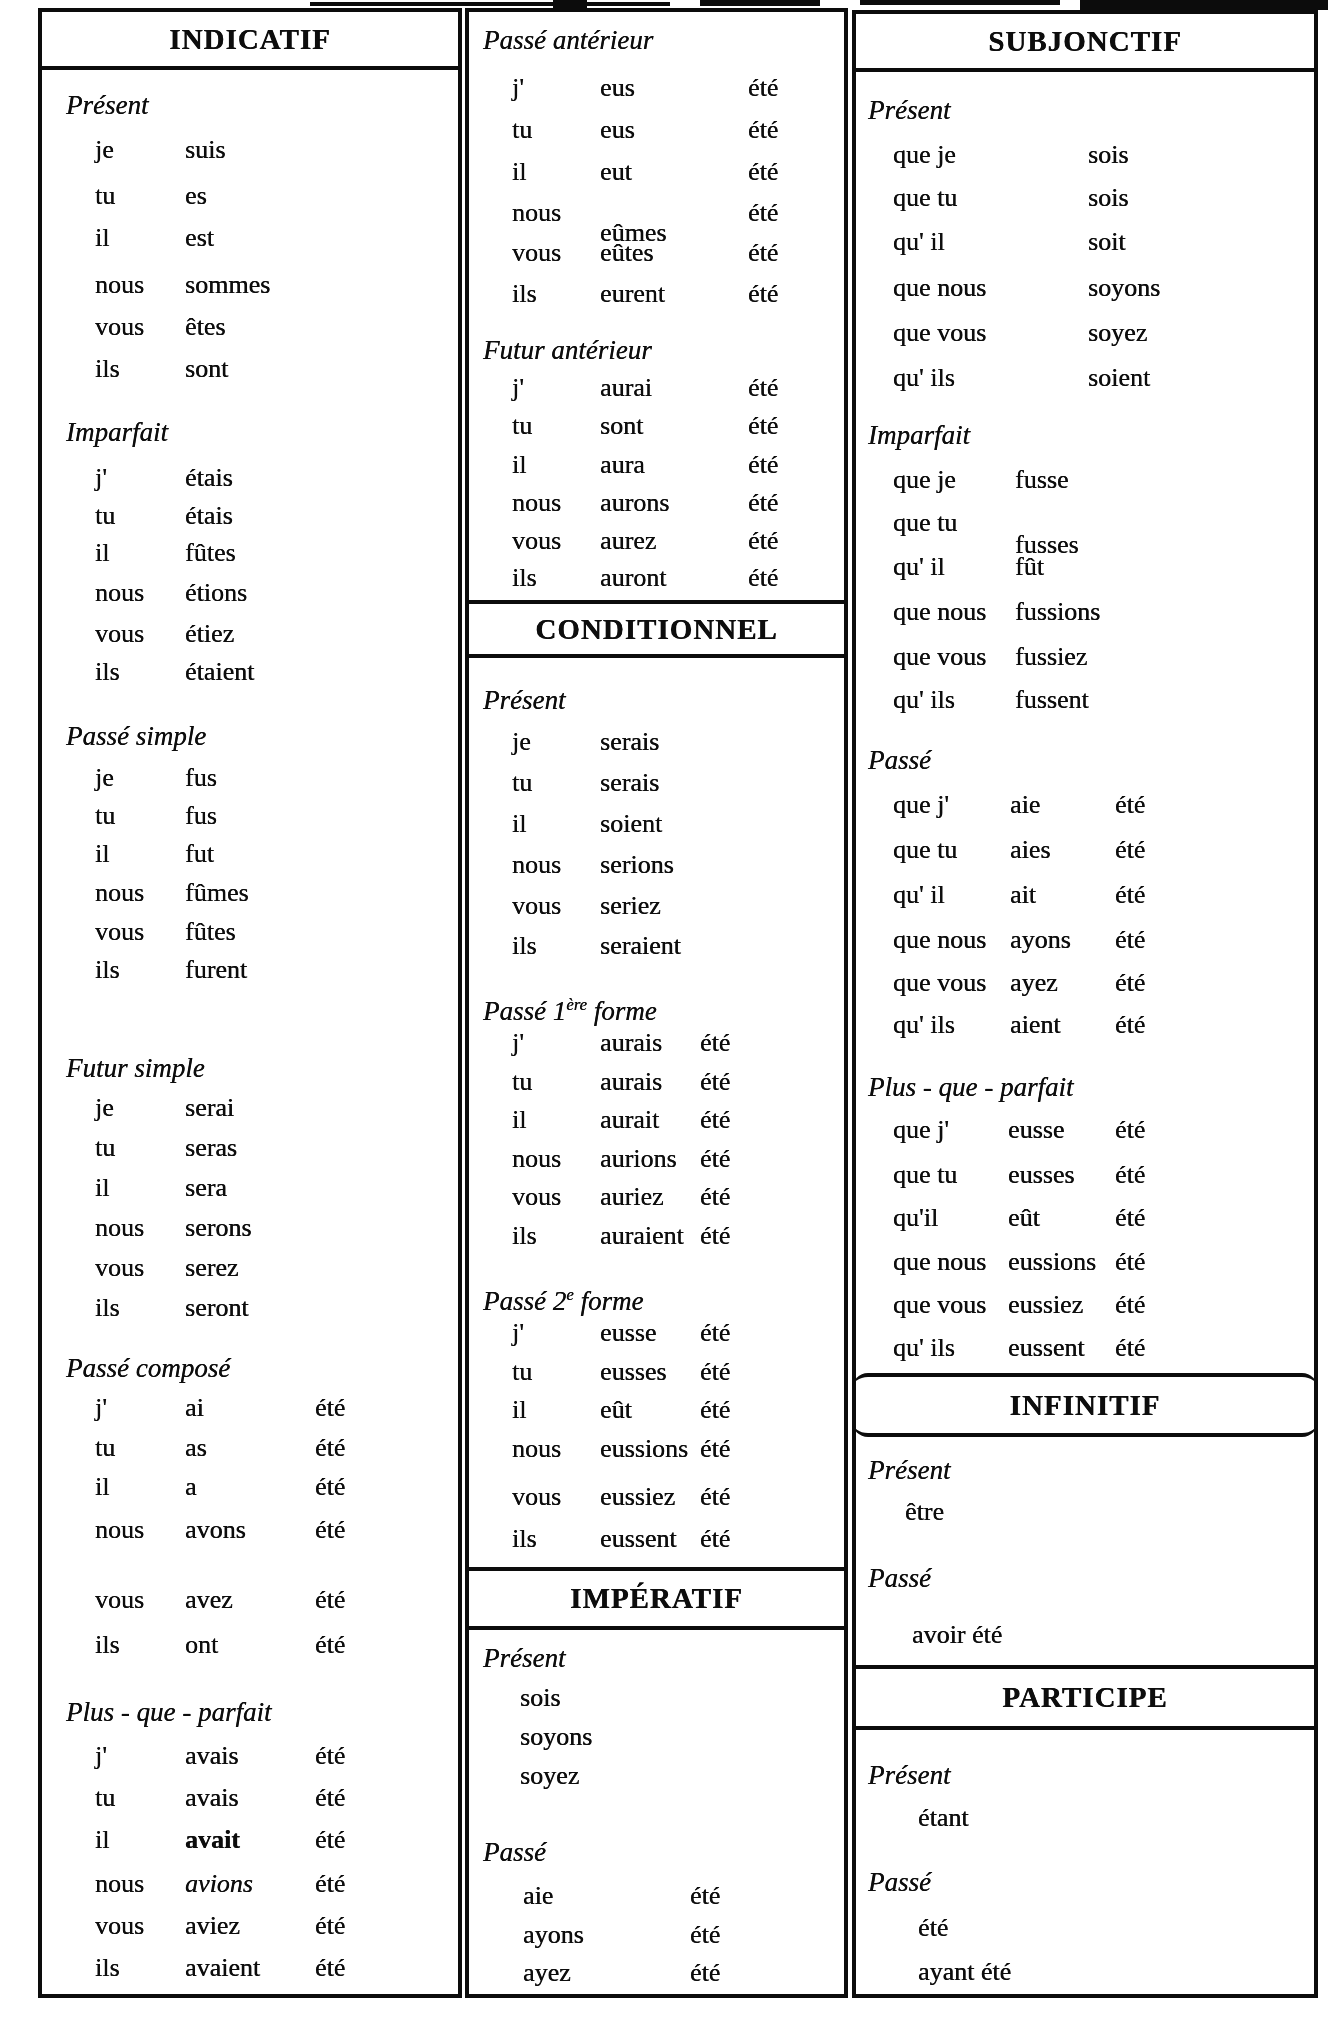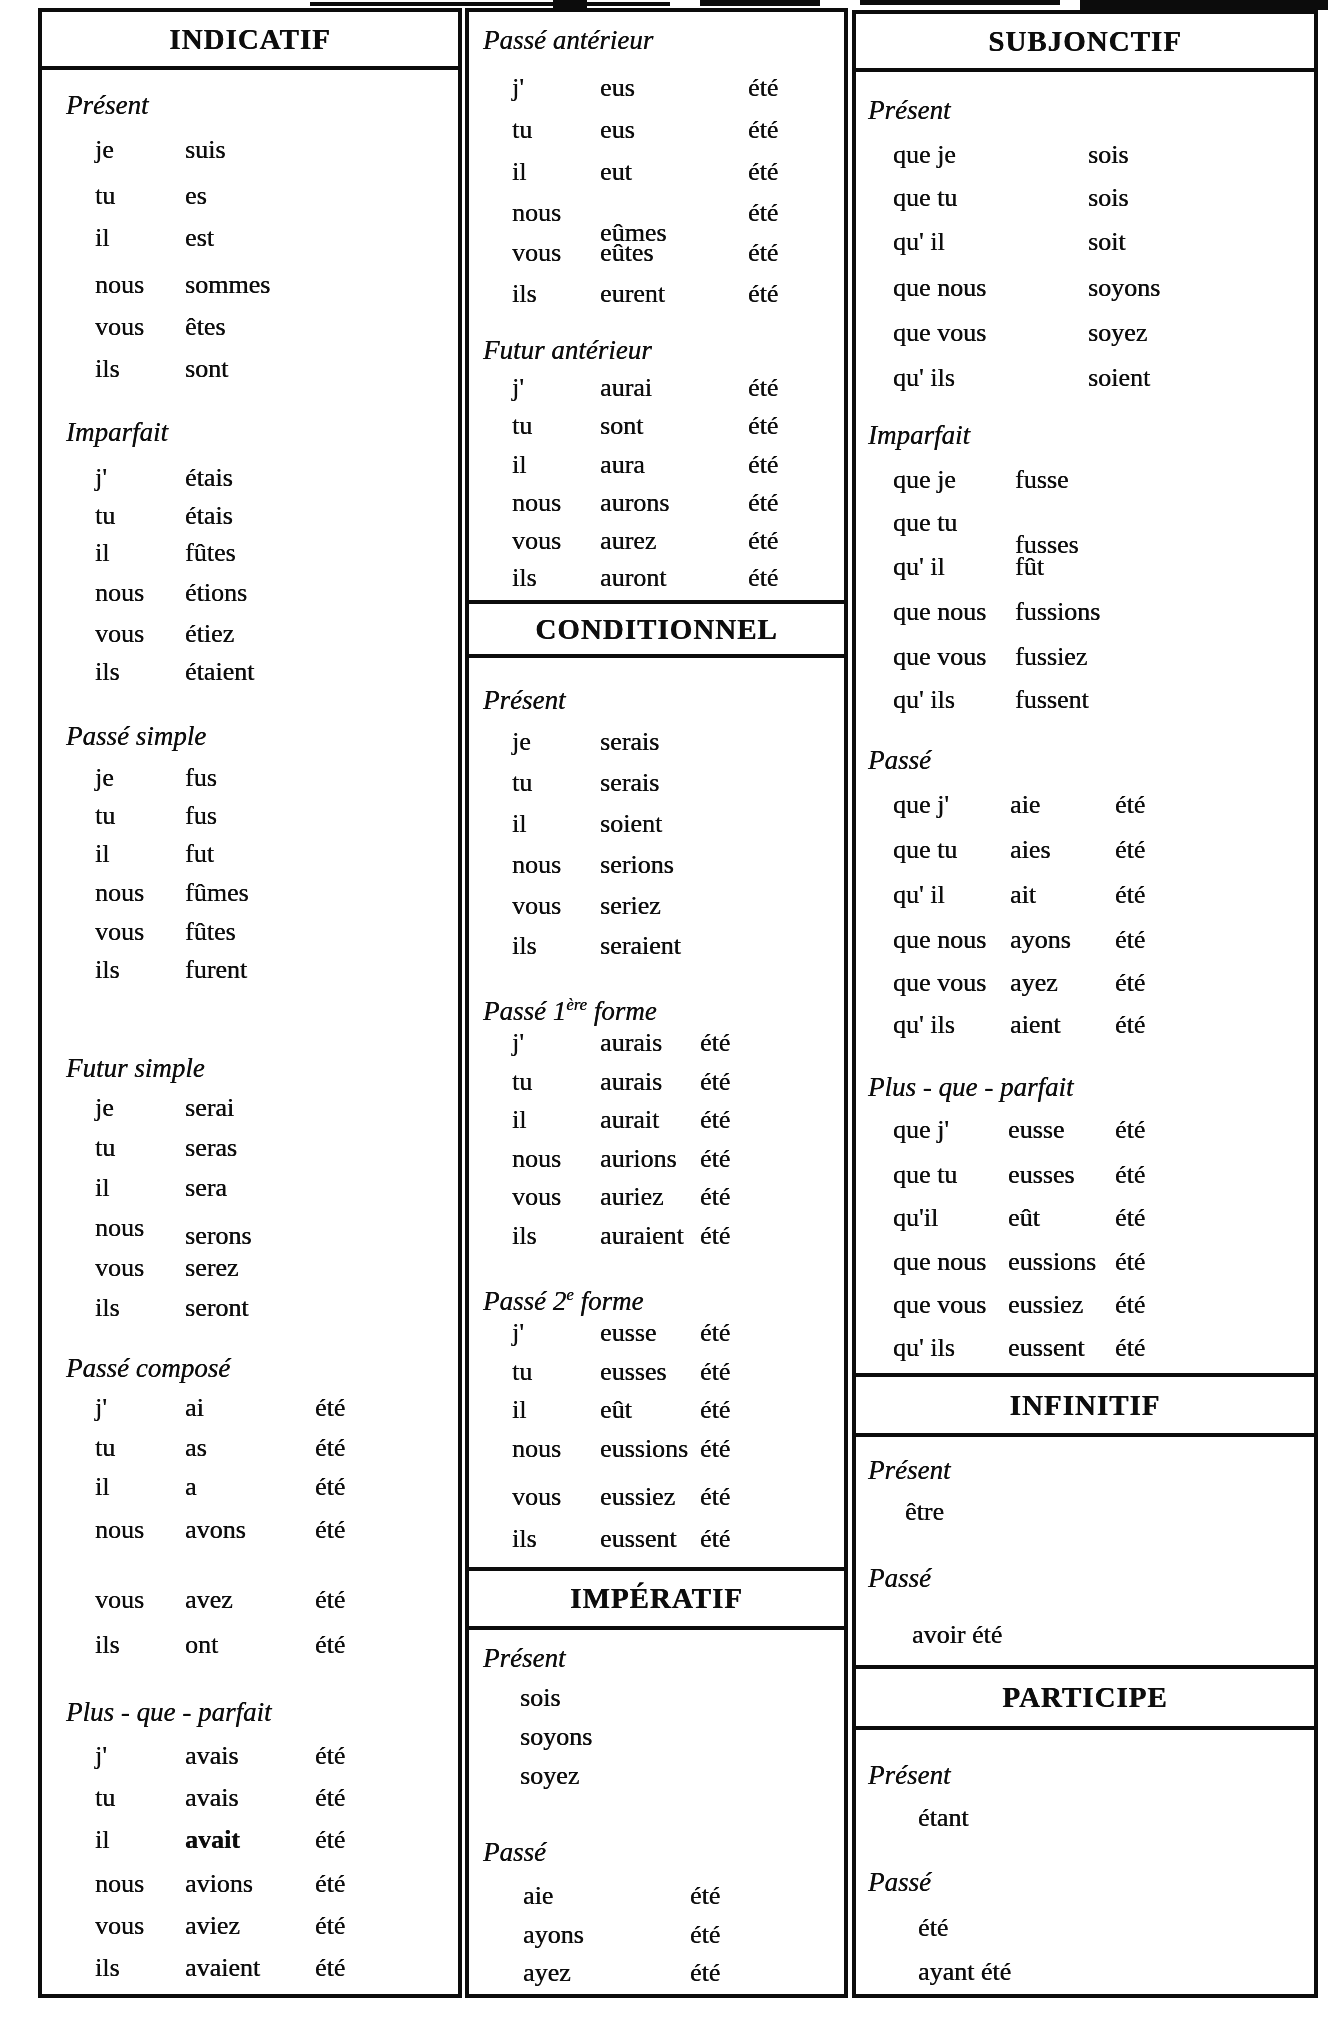--- a/index.html
+++ b/index.html
@@ -109,21 +109,21 @@
       <div class="cell" style="left: 95px; top: 950px;">ils</div>
       <div class="cell" style="left: 185px; top: 950px;">furent</div>
       <div class="tense-label" style="left: 66px; top: 1047px;">Futur simple</div>
       <div class="cell" style="left: 95px; top: 1088px;">je</div>
       <div class="cell" style="left: 185px; top: 1088px;">serai</div>
       <div class="cell" style="left: 95px; top: 1128px;">tu</div>
       <div class="cell" style="left: 185px; top: 1128px;">seras</div>
       <div class="cell" style="left: 95px; top: 1168px;">il</div>
       <div class="cell" style="left: 185px; top: 1168px; text-align: center;">sera</div>
       <div class="cell" style="left: 95px; top: 1208px;">nous</div>
-      <div class="cell" style="left: 185px; top: 1208px; margin-top: 8px;">serons</div>
+      <div class="cell" style="left: 185px; top: 1208px;">serons</div>
       <div class="cell" style="left: 95px; top: 1248px;">vous</div>
       <div class="cell" style="left: 185px; top: 1248px;">serez</div>
       <div class="cell" style="left: 95px; top: 1288px;">ils</div>
       <div class="cell" style="left: 185px; top: 1288px;">seront</div>
       <div class="tense-label" style="left: 66px; top: 1347px;">Passé composé</div>
       <div class="cell" style="left: 95px; top: 1388px;">j'</div>
       <div class="cell" style="left: 185px; top: 1388px;">ai</div>
       <div class="cell" style="left: 315px; top: 1388px;">été</div>
       <div class="cell" style="left: 95px; top: 1428px;">tu</div>
       <div class="cell" style="left: 185px; top: 1428px;">as</div>
@@ -144,21 +144,21 @@
       <div class="cell" style="left: 95px; top: 1736px;">j'</div>
       <div class="cell" style="left: 185px; top: 1736px;">avais</div>
       <div class="cell" style="left: 315px; top: 1736px;">été</div>
       <div class="cell" style="left: 95px; top: 1778px;">tu</div>
       <div class="cell" style="left: 185px; top: 1778px;">avais</div>
       <div class="cell" style="left: 315px; top: 1778px;">été</div>
       <div class="cell" style="left: 95px; top: 1820px;">il</div>
       <div class="cell" style="left: 185px; top: 1820px; font-weight: bold;">avait</div>
       <div class="cell" style="left: 315px; top: 1820px;">été</div>
       <div class="cell" style="left: 95px; top: 1864px;">nous</div>
-      <div class="cell" style="left: 185px; top: 1864px;">avions</div>
+      <div class="cell" style="left: 185px; top: 1864px; font-style: italic;">avions</div>
       <div class="cell" style="left: 315px; top: 1864px;">été</div>
       <div class="cell" style="left: 95px; top: 1906px;">vous</div>
       <div class="cell" style="left: 185px; top: 1906px;">aviez</div>
       <div class="cell" style="left: 315px; top: 1906px;">été</div>
       <div class="cell" style="left: 95px; top: 1948px;">ils</div>
       <div class="cell" style="left: 185px; top: 1948px;">avaient</div>
       <div class="cell" style="left: 315px; top: 1948px;">été</div>
       <div class="panel" style="left: 465px; top: 8px; width: 383px; height: 1990px;"></div>
       <div class="band" style="left: 465px; top: 600px; width: 383px; height: 58px;">CONDITIONNEL</div>
       <div class="band" style="left: 465px; top: 1567px; width: 383px; height: 63px;">IMPÉRATIF</div>
@@ -257,21 +257,21 @@
       <div class="cell" style="left: 520px; top: 1756px;">soyez</div>
       <div class="tense-label" style="left: 483px; top: 1831px;">Passé</div>
       <div class="cell" style="left: 523px; top: 1876px;">aie</div>
       <div class="cell" style="left: 690px; top: 1876px;">été</div>
       <div class="cell" style="left: 523px; top: 1915px;">ayons</div>
       <div class="cell" style="left: 690px; top: 1915px;">été</div>
       <div class="cell" style="left: 523px; top: 1953px;">ayez</div>
       <div class="cell" style="left: 690px; top: 1953px;">été</div>
       <div class="panel" style="left: 852px; top: 10px; width: 466px; height: 1988px;"></div>
       <div class="band" style="left: 852px; top: 10px; width: 466px; height: 62px;">SUBJONCTIF</div>
-      <div class="band" style="left: 852px; top: 1373px; width: 466px; height: 64px;">INFINITIF</div>
+      <div class="band" style="left: 852px; top: 1373px; width: 466px; height: 64px; border-radius: 16px;">INFINITIF</div>
       <div class="band" style="left: 852px; top: 1665px; width: 466px; height: 65px;">PARTICIPE</div>
       <div class="tense-label" style="left: 868px; top: 89px;">Présent</div>
       <div class="cell" style="left: 893px; top: 135px;">que je</div>
       <div class="cell" style="left: 1088px; top: 135px;">sois</div>
       <div class="cell" style="left: 893px; top: 178px;">que tu</div>
       <div class="cell" style="left: 1088px; top: 178px;">sois</div>
       <div class="cell" style="left: 893px; top: 222px;">qu' il</div>
       <div class="cell" style="left: 1088px; top: 222px;">soit</div>
       <div class="cell" style="left: 893px; top: 268px;">que nous</div>
       <div class="cell" style="left: 1088px; top: 268px;">soyons</div>

